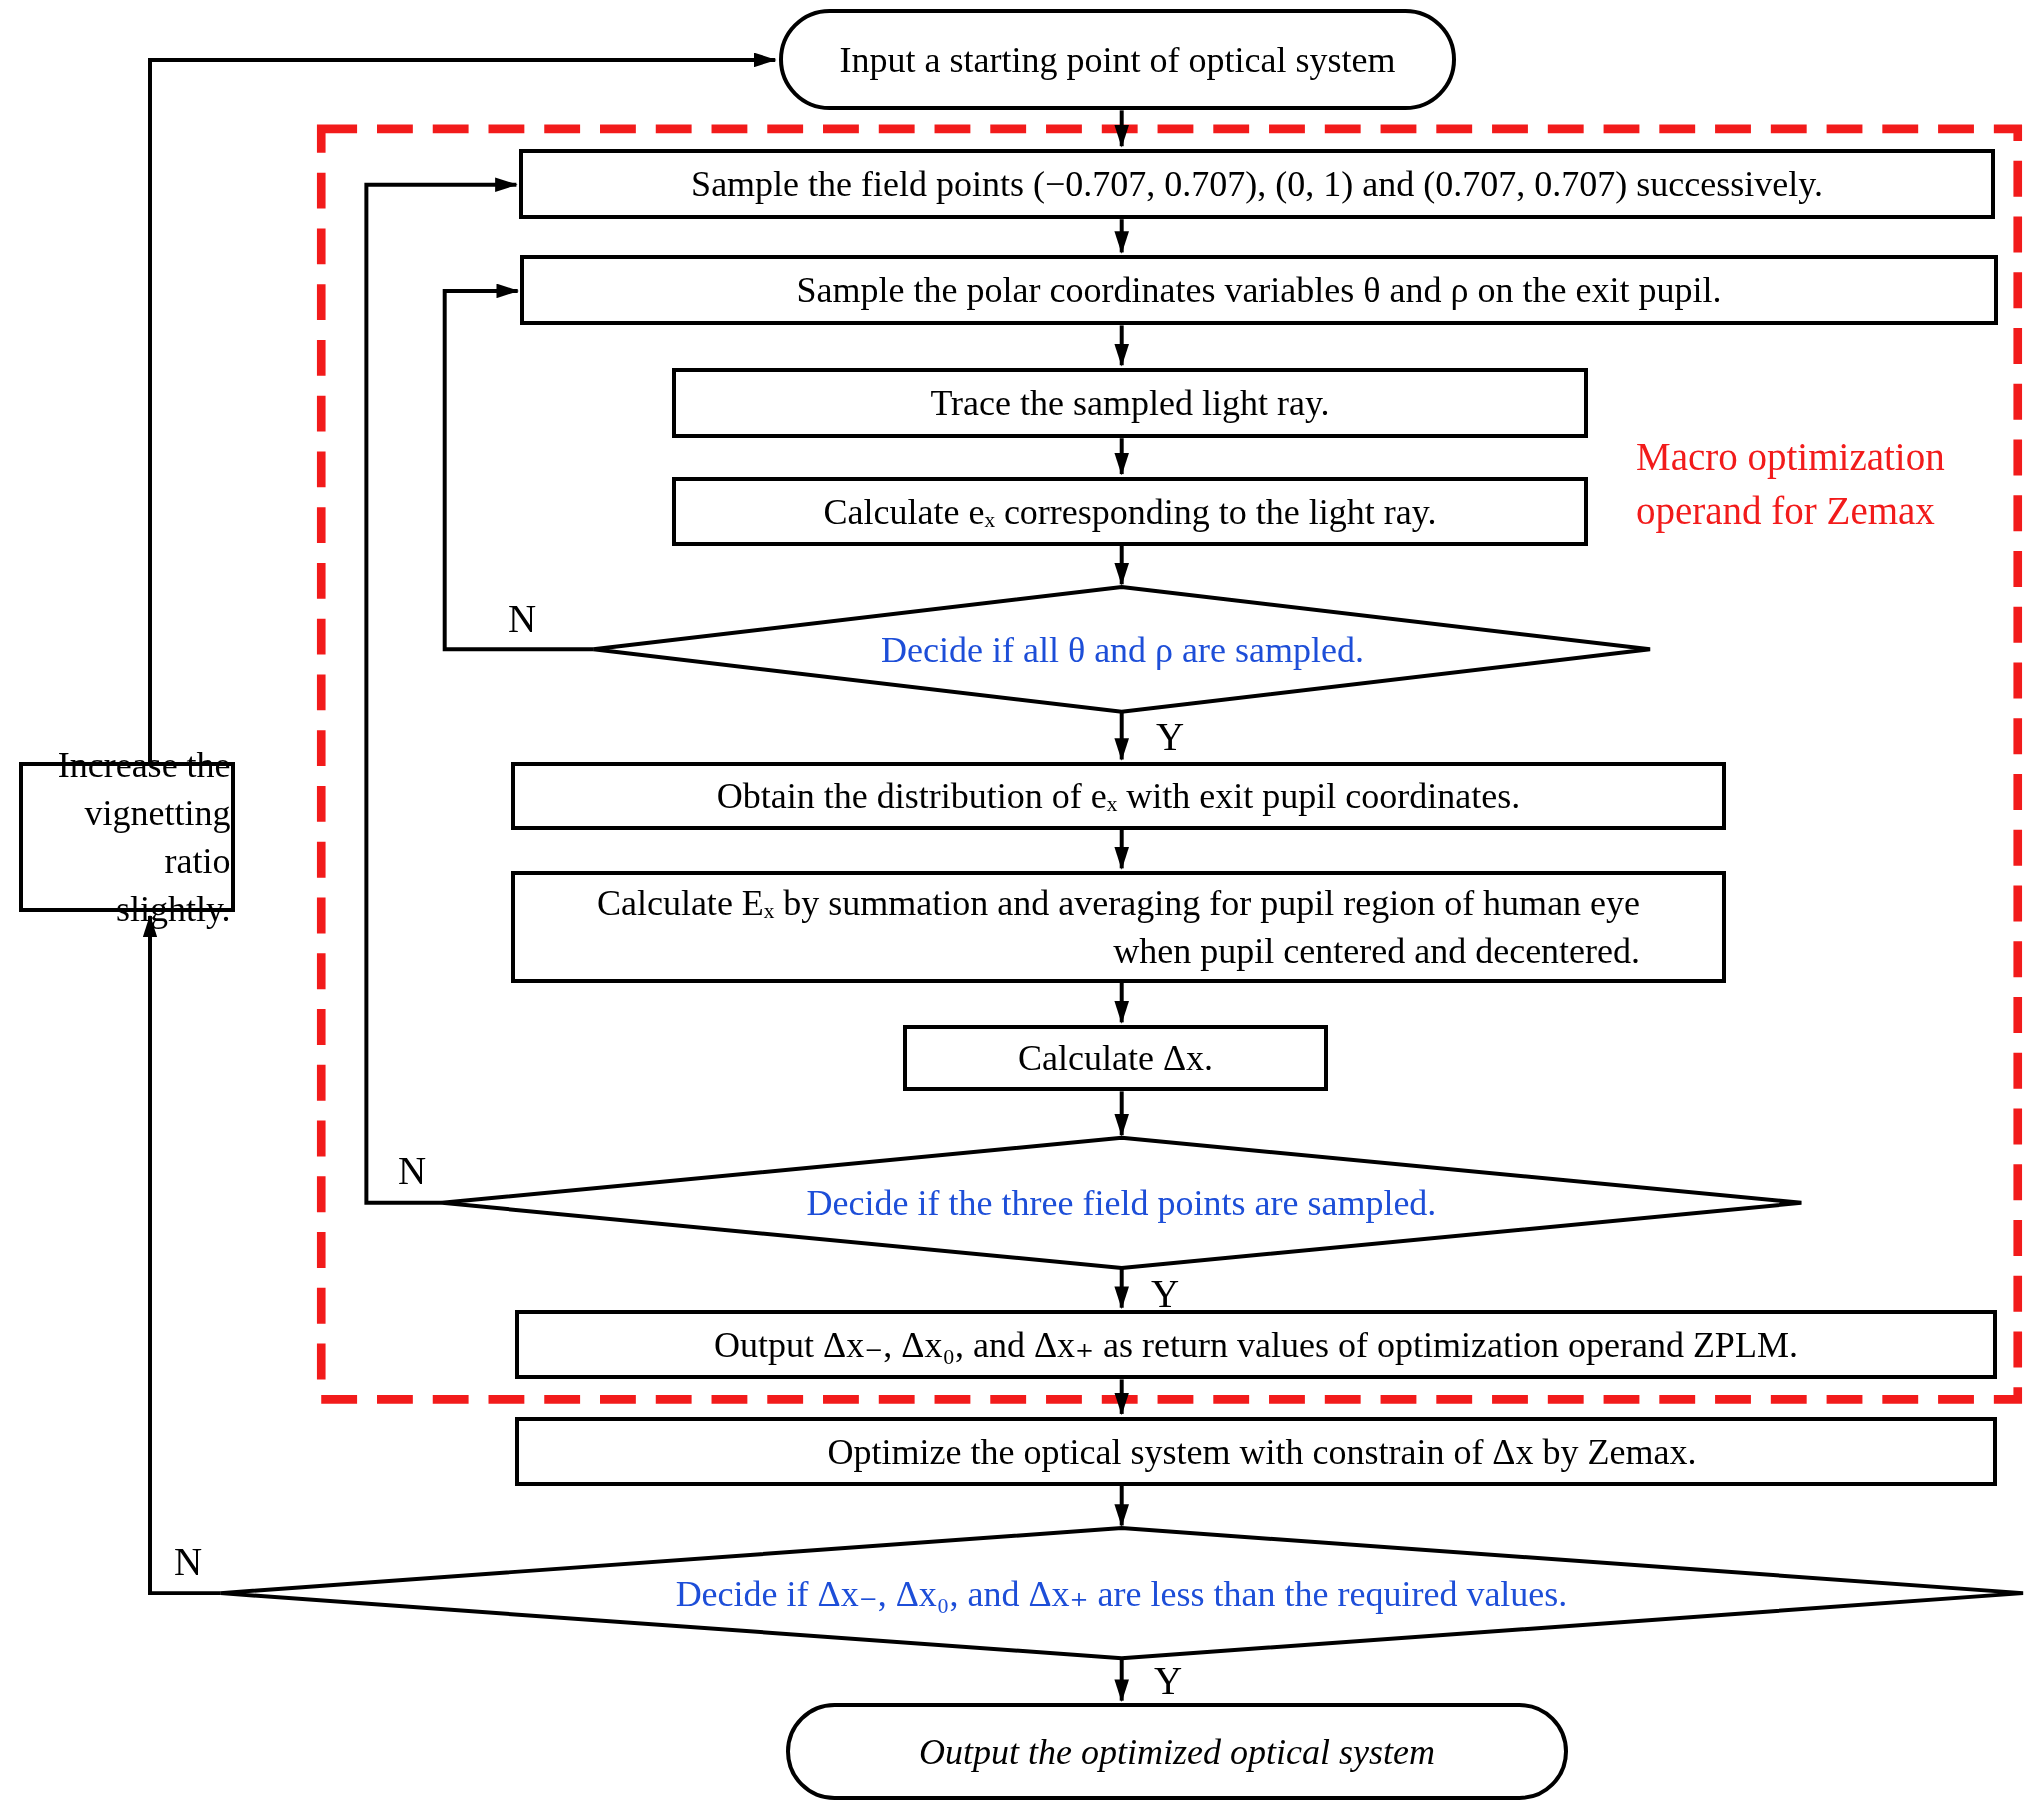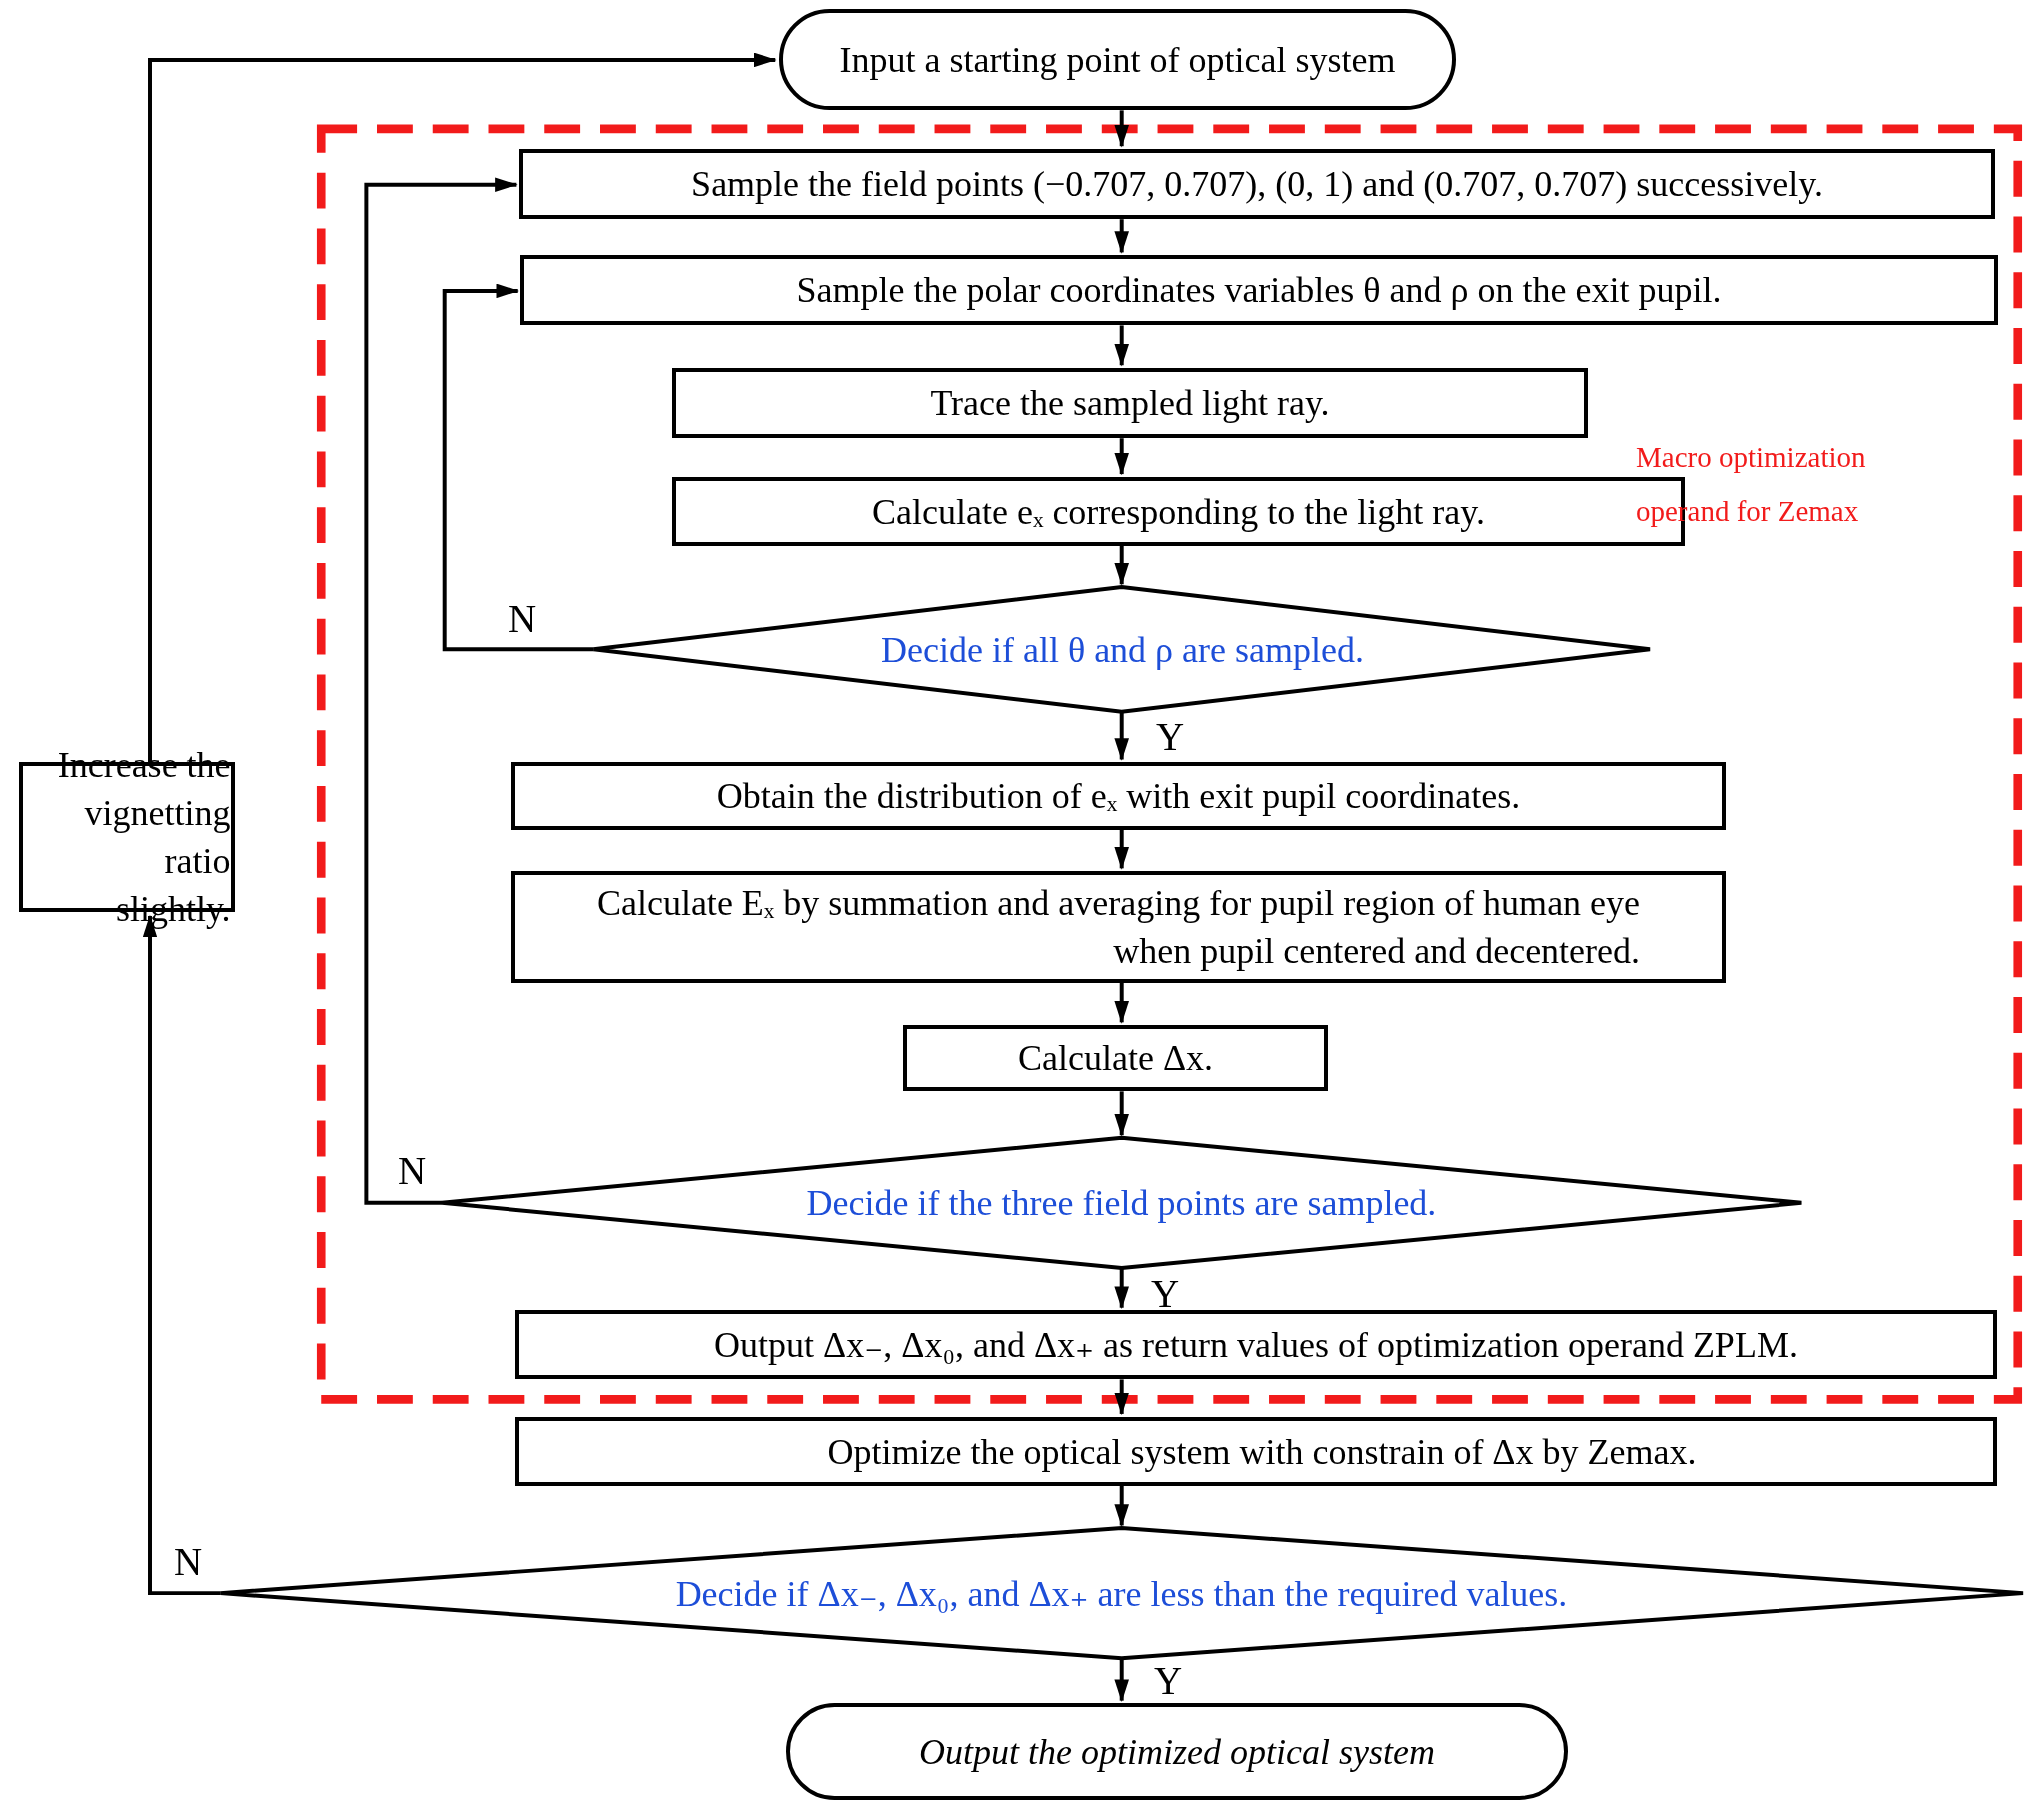--- a/index.html
+++ b/index.html
@@ -38,21 +38,21 @@
     z-index:2; white-space:nowrap;
   }
   .yn{
     position:absolute;
     font-size:39px; color:#000000;
     z-index:2;
   }
   .annotation{
     position:absolute;
     left:1636px; top:430px;
-    font-size:29px; line-height:54px;
+    font-size:39px; line-height:54px;
     color:#f21b1b;
     white-space:pre-line;
     z-index:2;
   }
 </style>
 </head>
 <body>
 
 <div id="canvas">
 
@@ -97,21 +97,21 @@
   <div class="node terminator" style="left:779px; top:9.3px; width:677px; height:101px;">Input a starting point of optical system</div>
 
   <div class="node terminator" style="left:786px; top:1703px; width:782px; height:97px;font-style:italic;">Output the optimized optical system</div>
 
   <div class="node" style="left:519px; top:149px; width:1476px; height:70px;">Sample the field points (−0.707, 0.707), (0, 1) and (0.707, 0.707) successively.</div>
 
   <div class="node" style="left:520px; top:255px; width:1478px; height:70px;">Sample the polar coordinates variables θ and ρ on the exit pupil.</div>
 
   <div class="node" style="left:672px; top:368px; width:916px; height:70px;">Trace the sampled light ray.</div>
 
-  <div class="node" style="left:672px; top:477px; width:1013px; height:69px;">Calculate eₓ corresponding to the light ray.</div>
+  <div class="node" style="left:672px; top:477px; width:916px; height:69px;">Calculate eₓ corresponding to the light ray.</div>
 
   <div class="node" style="left:511px; top:762px; width:1215px; height:68px;">Obtain the distribution of eₓ with exit pupil coordinates.</div>
 
   <div class="node multiline" style="left:511px; top:871px; width:1215px; height:112px;">Calculate Eₓ by summation and averaging for pupil region of human eye
 when pupil centered and decentered.</div>
 
   <div class="node" style="left:903px; top:1025px; width:425px; height:66px;">Calculate Δx.</div>
 
   <div class="node" style="left:515px; top:1310px; width:1482px; height:69px;">Output Δx₋, Δx₀, and Δx₊ as return values of optimization operand ZPLM.</div>
 

